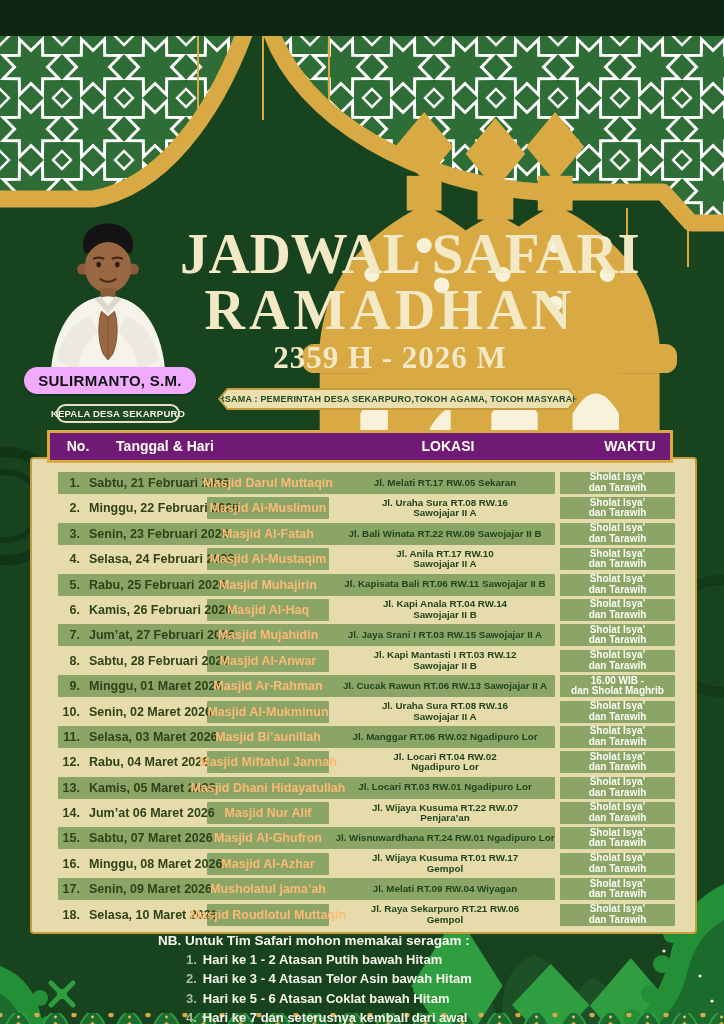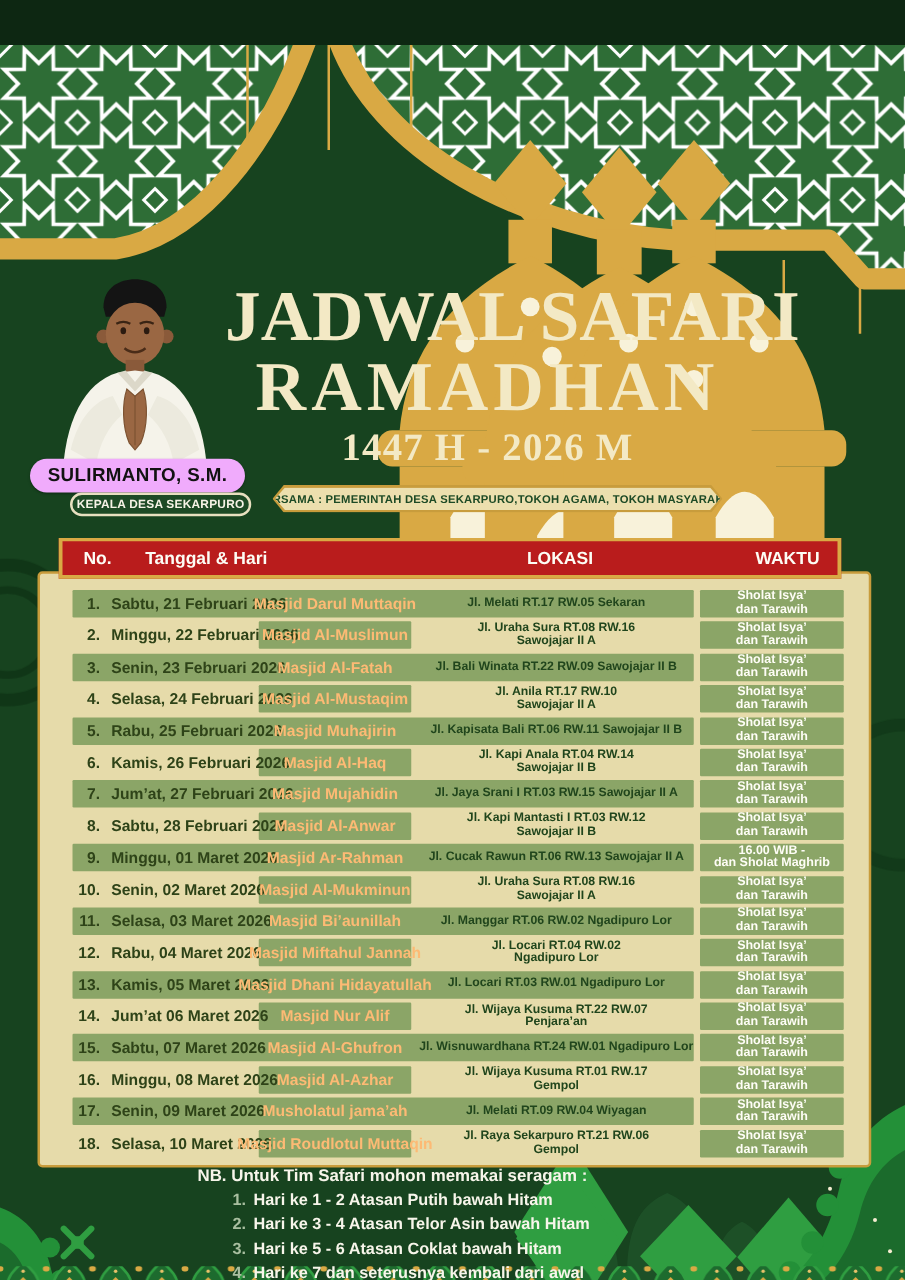--- a/index.html
+++ b/index.html
@@ -26,28 +26,28 @@
   #ribbon-inner{position:absolute;inset:2px;background:#ecdfae;
           clip-path:polygon(8px 0,calc(100% - 8px) 0,100% 50%,calc(100% - 8px) 100%,8px 100%,0 50%);
           display:flex;align-items:center;justify-content:center;
           font-size:9px;font-weight:bold;color:#1d4a25;letter-spacing:.2px;white-space:nowrap;}
 
   
   #name-pill{left:24px;top:331px;width:172px;height:27px;background:#f0abfc;border-radius:14px;
              z-index:2;display:flex;align-items:center;justify-content:center;
              font-size:15px;font-weight:800;color:#121212;letter-spacing:.3px;
              box-shadow:0 1px 2px rgba(0,0,0,.35);}
-  #role-pill{left:56px;top:358px;width:145px;height:19px;background:#1d4a25;border:2px solid #e8e0c0;
+  #role-pill{left:56px;top:368px;width:124px;height:19px;background:#1d4a25;border:2px solid #e8e0c0;
              border-radius:10px;z-index:2;display:flex;align-items:center;justify-content:center;
              font-size:9.5px;font-weight:bold;color:#f6f3e6;letter-spacing:.2px;white-space:nowrap;}
 
   
   #panel{left:30px;top:421px;width:667px;height:477px;background:#e6dbaa;
          border:2px solid #c89c3c;border-radius:4px;z-index:2;}
-  #thead{left:47px;top:394px;width:626px;height:33px;background:#b91c1c;border:3px solid #d9a944;
+  #thead{left:47px;top:394px;width:626px;height:33px;background:#701a75;border:3px solid #d9a944;
          z-index:3;color:#fdfdf5;font-weight:bold;font-size:14px;}
   #thead span{position:absolute;top:0;height:27px;line-height:27px;text-align:center;}
   .h-no{left:6px;width:44px;}
   .h-tanggal{left:40px;width:150px;}
   .h-masjid{left:131px;width:180px;}
   .h-lokasi{left:308px;width:180px;}
   .h-waktu{left:490px;width:180px;}
 
   #rows{left:58px;top:436px;width:617px;z-index:3;display:flex;flex-direction:column;gap:3.4px;}
   .row{position:relative;height:22px;flex:0 0 22px;}
@@ -249,21 +249,21 @@
     <path d="M92,86 L107,102 L122,86 L115,84 L107,94 L99,84 Z" fill="#dcd8c9"></path>
     <path d="M52,152 C58,126 72,110 88,106 L96,122 C84,132 76,148 74,164 Z" fill="#eceade"></path>
     <path d="M162,152 C156,126 142,110 126,106 L118,122 C130,132 138,148 140,164 Z" fill="#eceade"></path>
     <path d="M100,100 C96,112 96,132 102,146 L107,152 L112,146 C118,132 118,112 114,100 L107,106 Z" fill="#9a6743" stroke="#7c5231" stroke-width="1"></path>
     <line x1="107" y1="106" x2="107" y2="148" stroke="#7c5231" stroke-width="1"></line>
   </svg>
 
   <div class="abs" id="title-block">
     <div id="title-line1">JADWAL SAFARI</div>
     <div id="title-line2">RAMADHAN</div>
-    <div id="title-sub">1447 H - 2026 M</div>
+    <div id="title-sub">2359 H - 2026 M</div>
   </div>
 
   <div class="abs" id="ribbon">
     <div id="ribbon-inner">BERSAMA : PEMERINTAH DESA SEKARPURO,TOKOH AGAMA, TOKOH MASYARAKAT</div>
   </div>
 
   <div class="abs" id="name-pill">SULIRMANTO, S.M.</div>
   <div class="abs" id="role-pill">KEPALA DESA SEKARPURO</div>
 
   <div class="abs" id="panel"></div>

